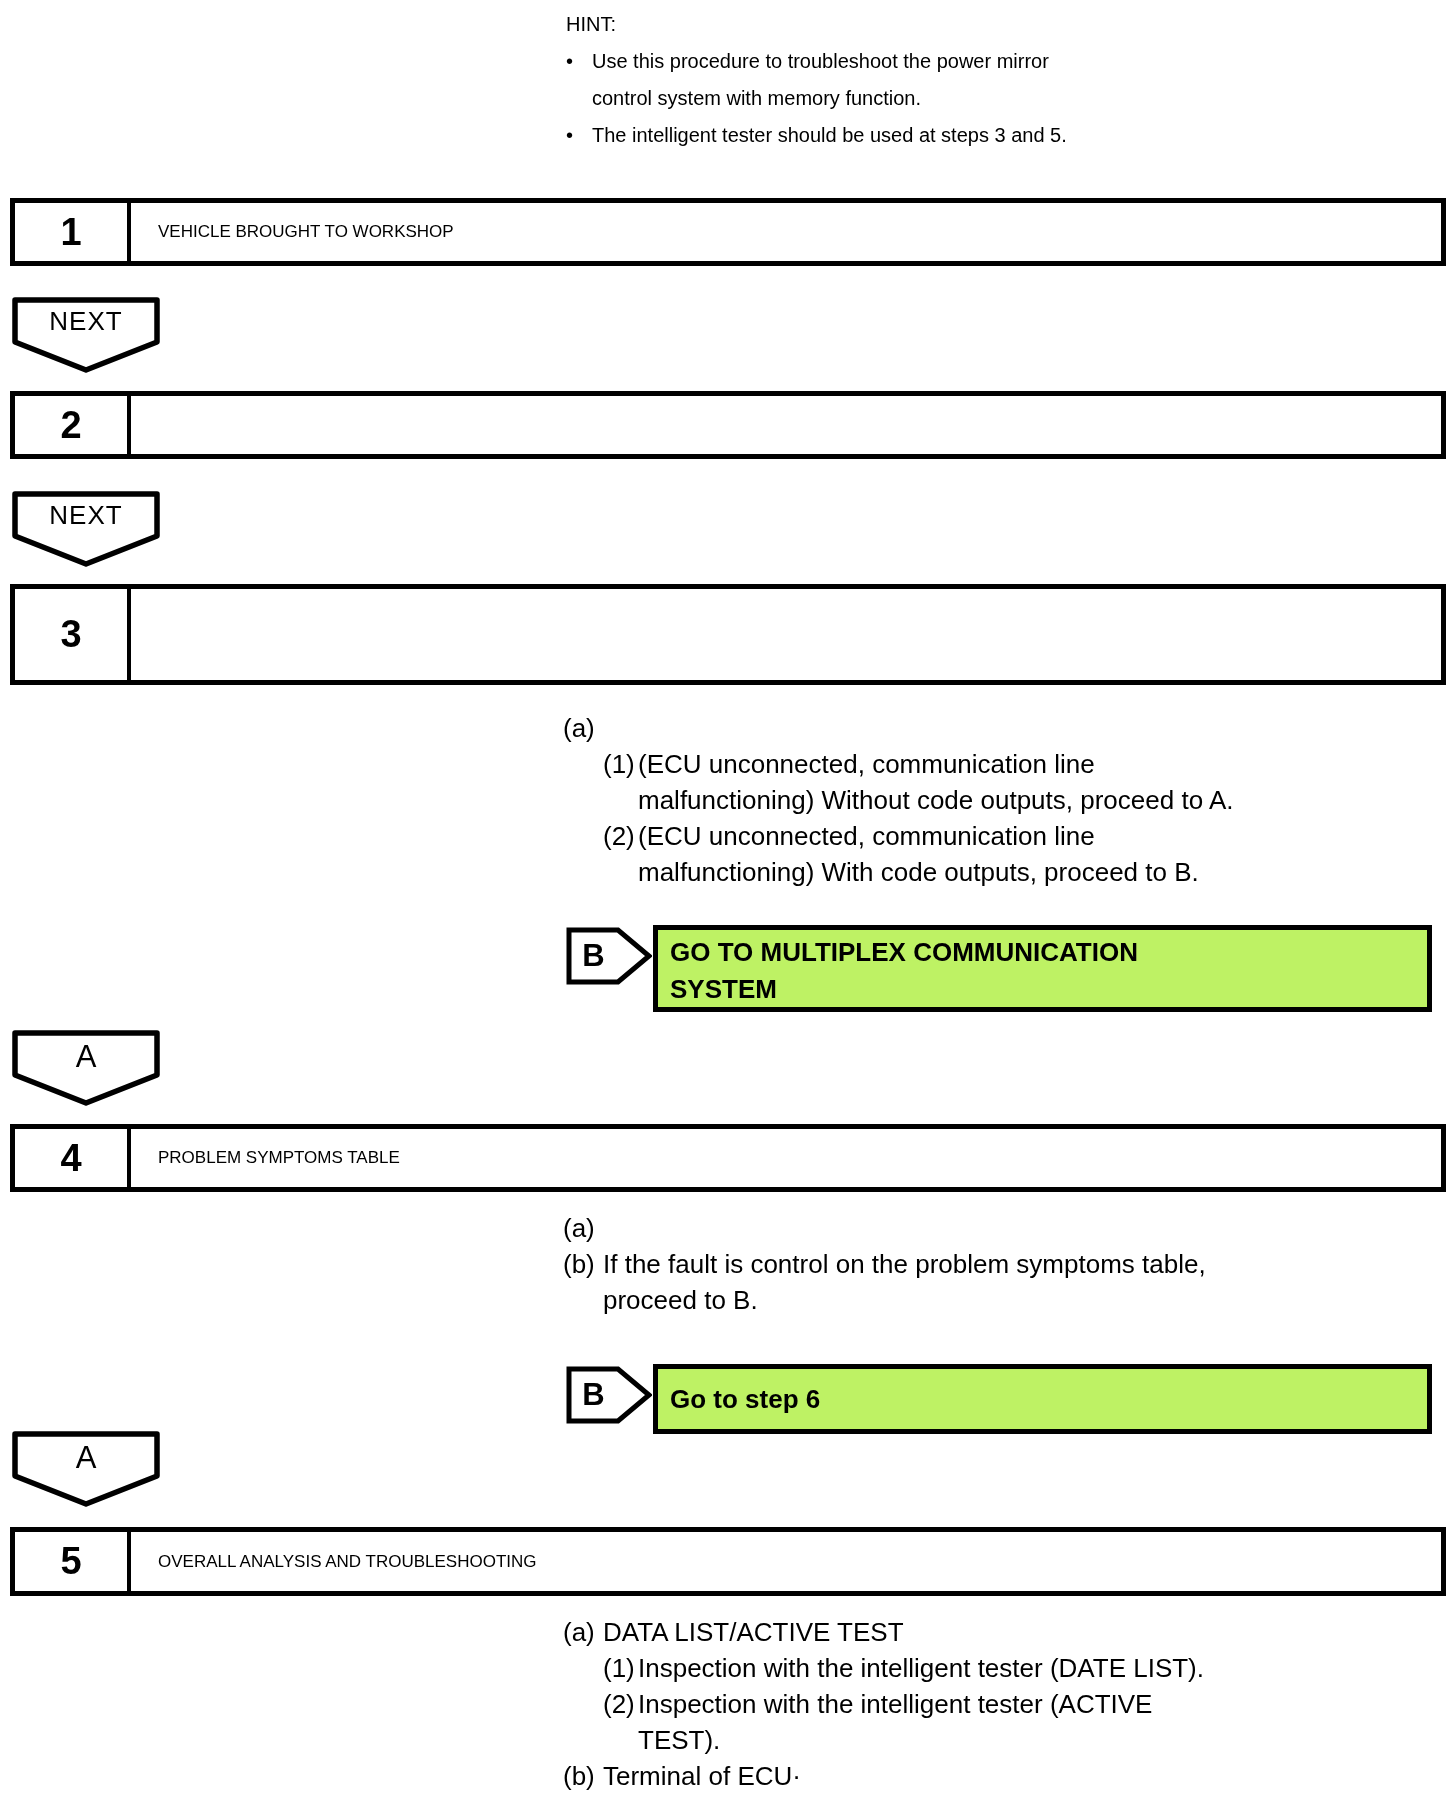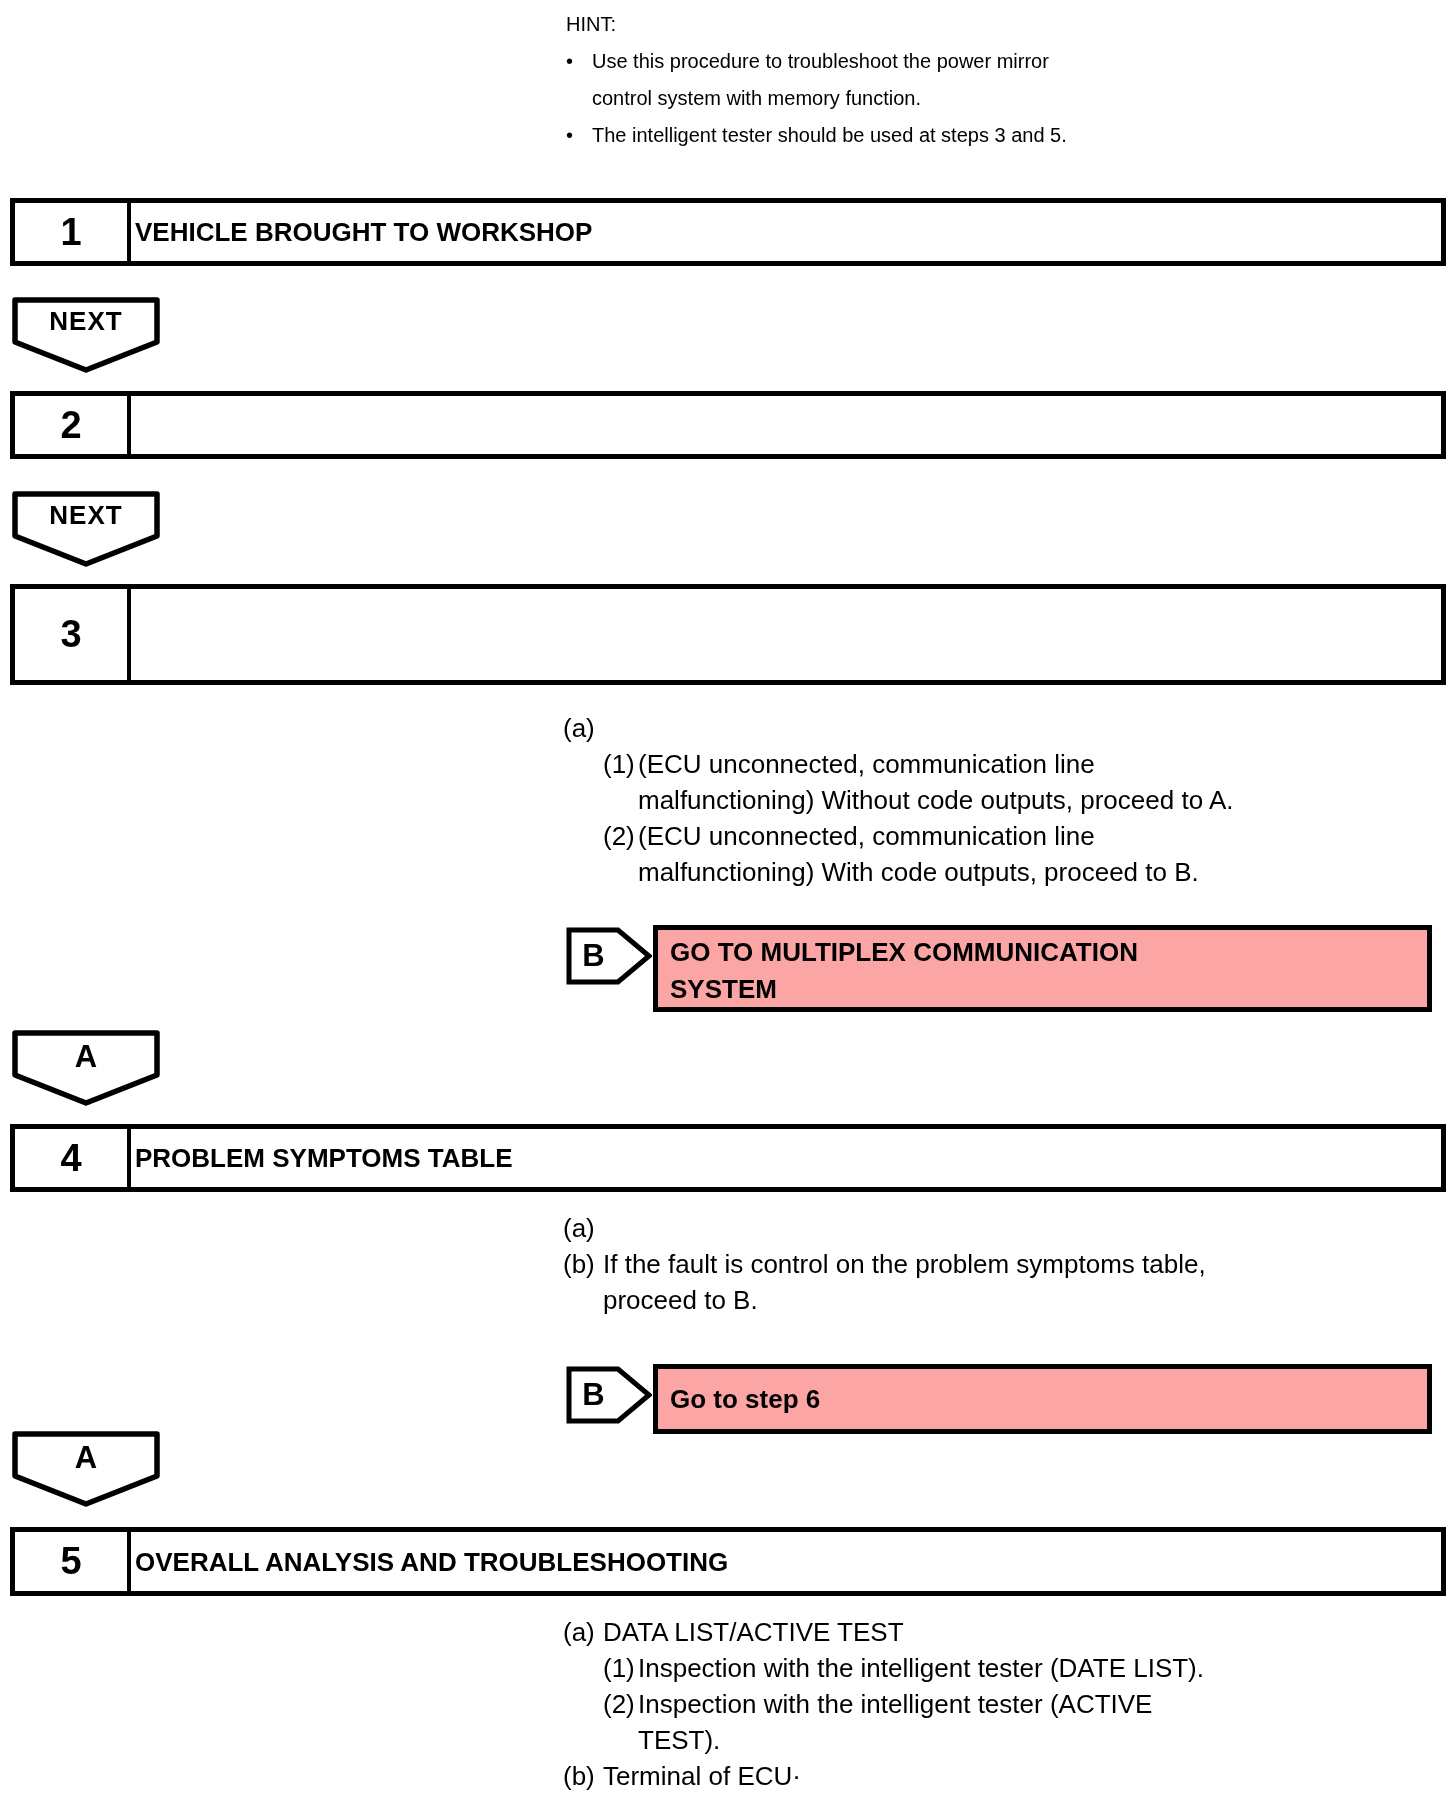--- a/index.html
+++ b/index.html
@@ -16,38 +16,38 @@
   .step-box {
     position:absolute; left:10px; width:1436px; border:5px solid #000;
     box-sizing:border-box; display:flex; background:#fff;
   }
   .step-num {
     flex:none; width:112px; border-right:4px solid #000;
     display:flex; align-items:center; justify-content:center;
     font-weight:bold; font-size:38px;
   }
   .step-title {
-    flex:1; display:flex; align-items:center; padding-left:4px;
-    font-weight:bold; font-size:26px; line-height:40px; white-space:pre-line;
+    flex:1; display:flex; align-items:center; padding-left:27px;
+    font-weight:normal; font-size:17px; line-height:40px; white-space:pre-line;
   }
   
   .vconn { position:absolute; left:11px; width:150px; height:78px; }
   .vconn svg { position:absolute; left:0; top:0; }
-  .vconn .lbl { position:absolute; left:2px; top:10px; width:146px; text-align:center; font-weight:bold; }
+  .vconn .lbl { position:absolute; left:2px; top:10px; width:146px; text-align:center; font-weight:normal; }
   .lbl-next { font-size:26px; letter-spacing:1px; }
   .lbl-a { font-size:31px; }
   
   .bconn { position:absolute; left:566px; width:86px; height:58px; }
   .bconn svg { position:absolute; left:0; top:0; }
   .bconn .lbl { position:absolute; left:0; top:11px; width:55px; text-align:center; font-weight:bold; font-size:31px; }
   
   .goto-box {
     position:absolute; left:653px; width:779px; border:5px solid #000;
     box-sizing:border-box; font-weight:bold; font-size:26px; line-height:37px;
-    white-space:pre-line; background:#fca5a5;
+    white-space:pre-line; background:#bef264;
   }
   .goto-pad { padding:4px 10px 0 12px; }
   .goto-center { display:flex; align-items:center; padding-left:12px; }
   
   .notes { position:absolute; left:563px; width:900px; font-size:26px; line-height:36px; }
   .note-row { display:flex; }
   .note-label { flex:none; width:40px; }
   .note-row.ind { margin-left:40px; }
   .note-row.ind .note-label { width:35px; }
   .note-text { white-space:pre-line; }

